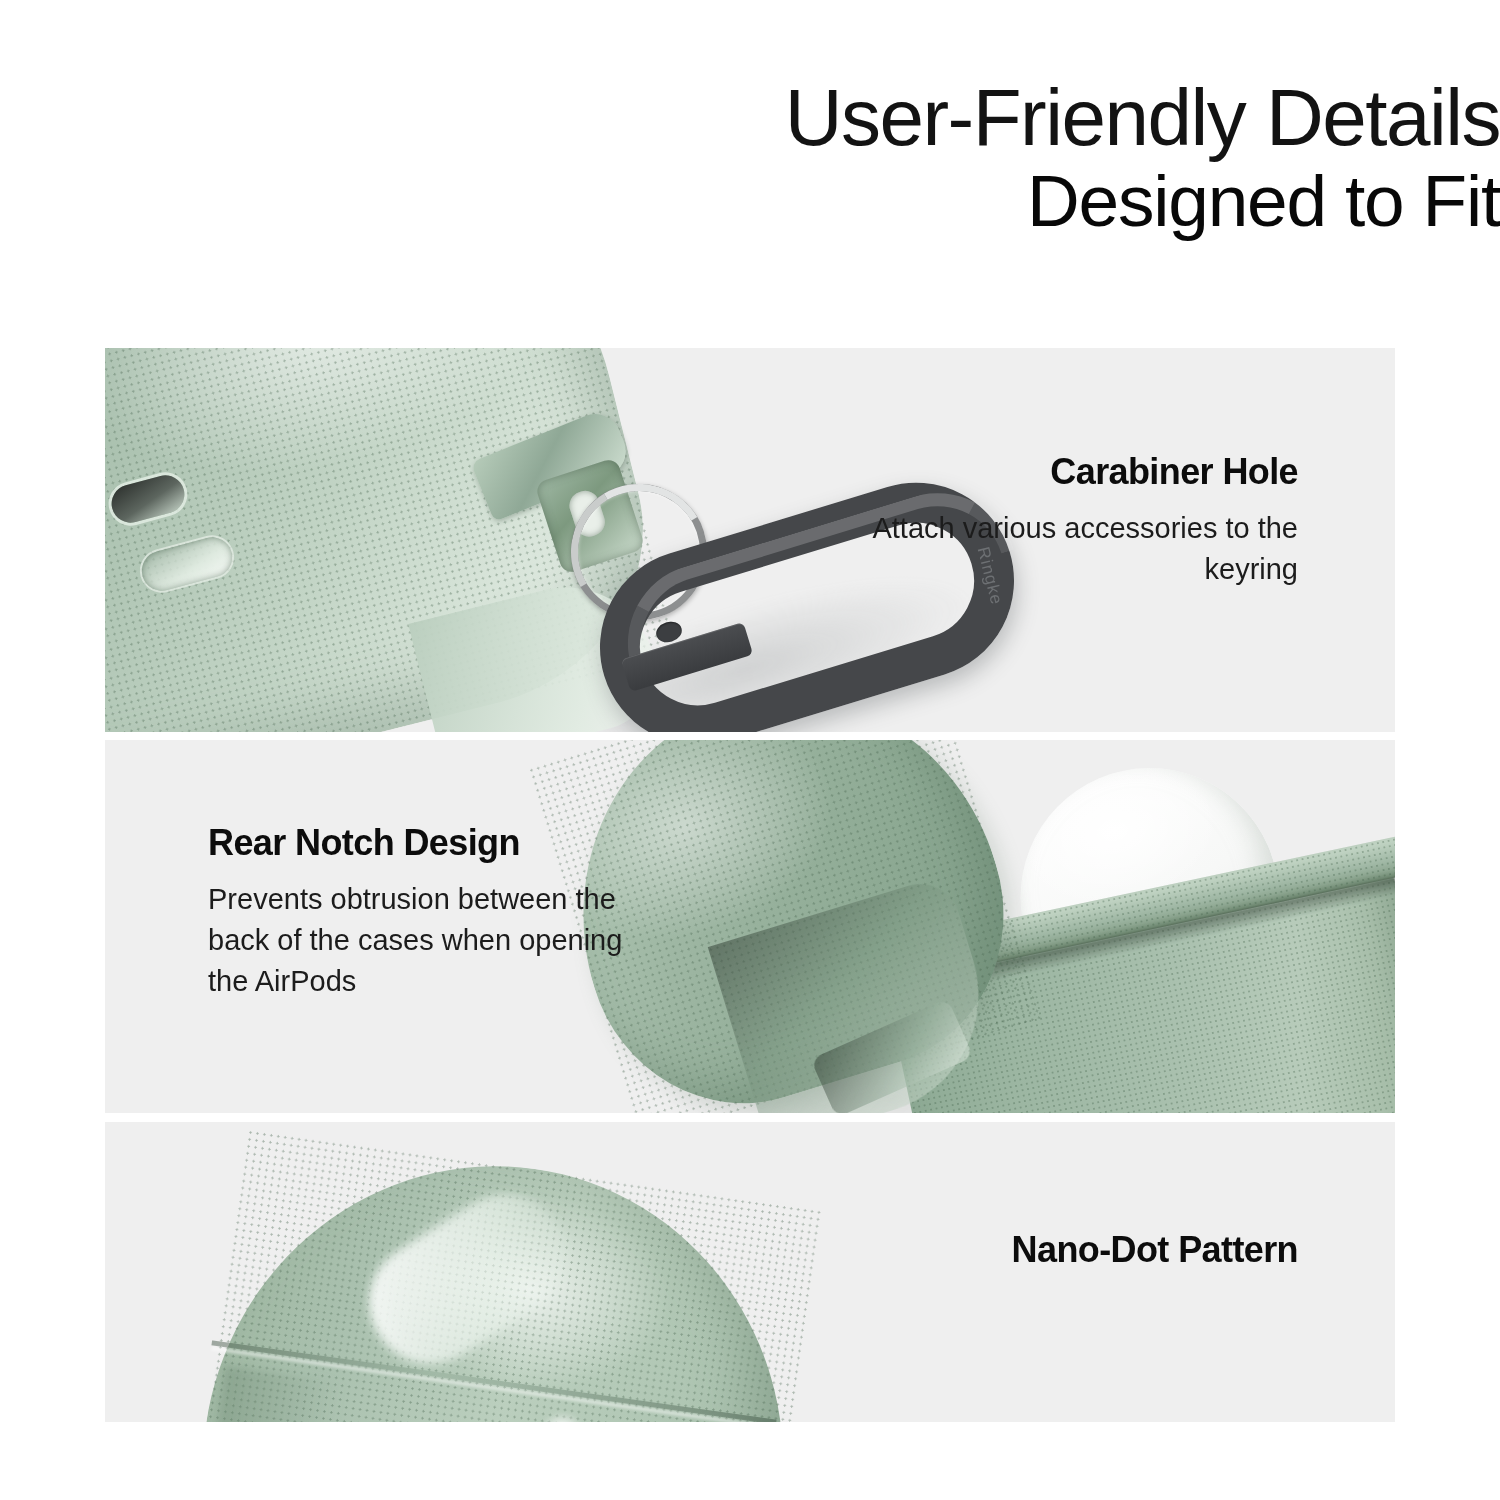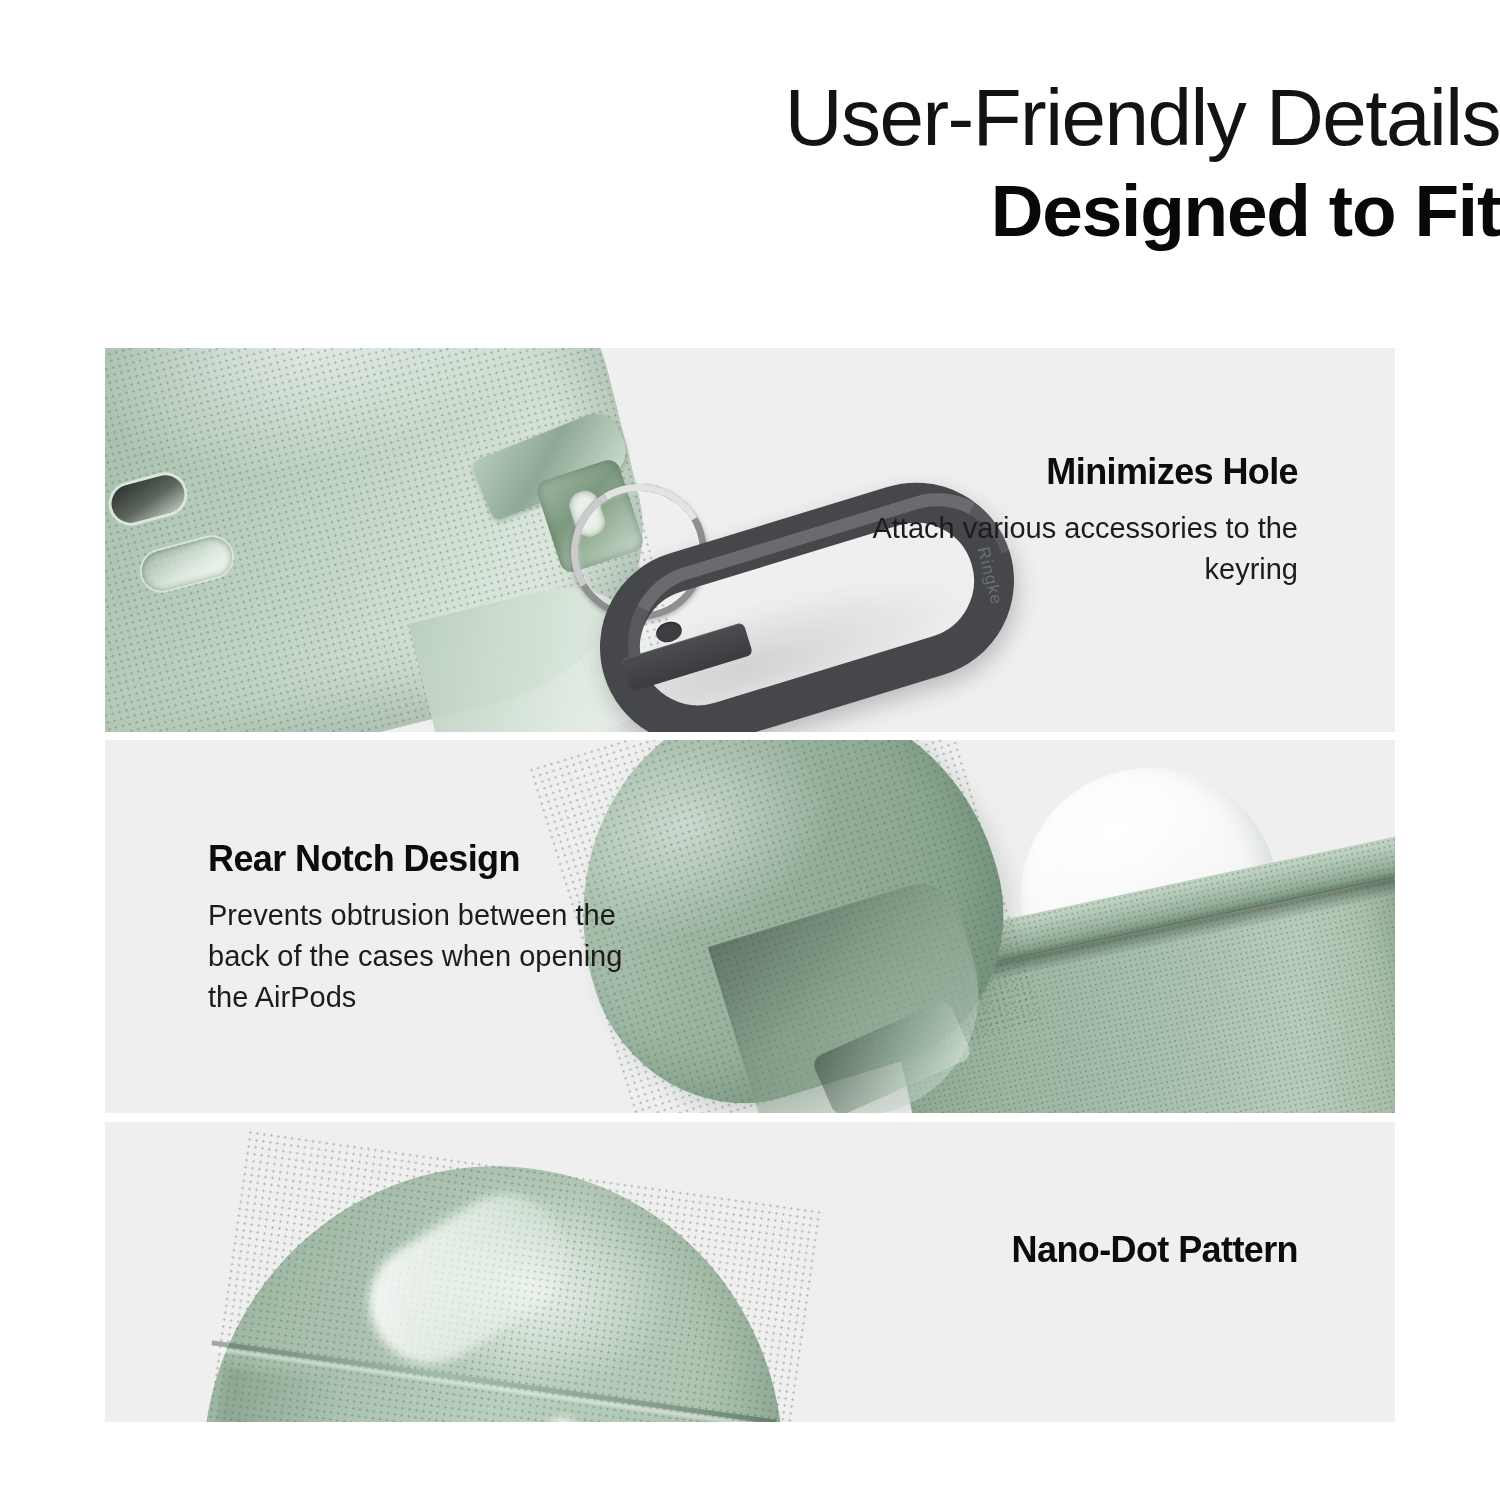--- a/index.html
+++ b/index.html
@@ -25,26 +25,25 @@
   .title-line-1 {
     font-size: 80px;
     font-weight: 400;
     letter-spacing: -1.5px;
     line-height: 1.0;
     color: #131313;
     display: block;
   }
   .title-line-2 {
     font-size: 73px;
-    font-weight: 700;
+    font-weight: 400;
     letter-spacing: -1.2px;
     line-height: 1.18;
     color: #080808;
     display: block;
-    margin-top: 10px;
   }
 
   
   .panels {
     position: absolute;
     left: 105px;
     top: 348px;
     width: 1290px;
   }
   .panel {
@@ -74,21 +73,21 @@
     margin: 0;
     font-size: 29px;
     font-weight: 400;
     line-height: 1.42;
     color: #1c1c1c;
   }
   .txt.right-al { text-align: right; }
   .txt.left-al  { text-align: left; }
 
   .txt-carabiner { right: 97px; top: 104px; width: 470px; }
-  .txt-notch     { left: 103px; top: 99px;  width: 430px; }
+  .txt-notch     { left: 103px; top: 83px;  width: 430px; }
   .txt-nano      { right: 97px; top: 108px; width: 430px; }
 
   
   .art { position: absolute; inset: 0; overflow: hidden; }
 
   
   .dots {
     position: absolute; inset: 0;
     background-image: radial-gradient(circle at 50% 50%, rgba(70,100,78,0.40) 0.9px, rgba(0,0,0,0) 1.4px);
     background-size: 7px 7px;
@@ -432,21 +431,21 @@
       <div class="p1-ring"></div>
 
       <div class="p1-carab"></div>
       <div class="p1-carab-sheen"></div>
       <div class="p1-gate"></div>
       <div class="p1-gate-btn"></div>
       <div class="p1-brand">Ringke</div>
     </div>
 
     <div class="txt right-al txt-carabiner">
-      <h3>Minimizes Hole</h3>
+      <h3>Carabiner Hole</h3>
       <p>Attach various accessories to the keyring</p>
     </div>
   </div>
 
   <div class="panel panel-2">
     <div class="art">
       <div class="p2-shadow"></div>
 
       <div class="p2-white-pod"></div>
 

